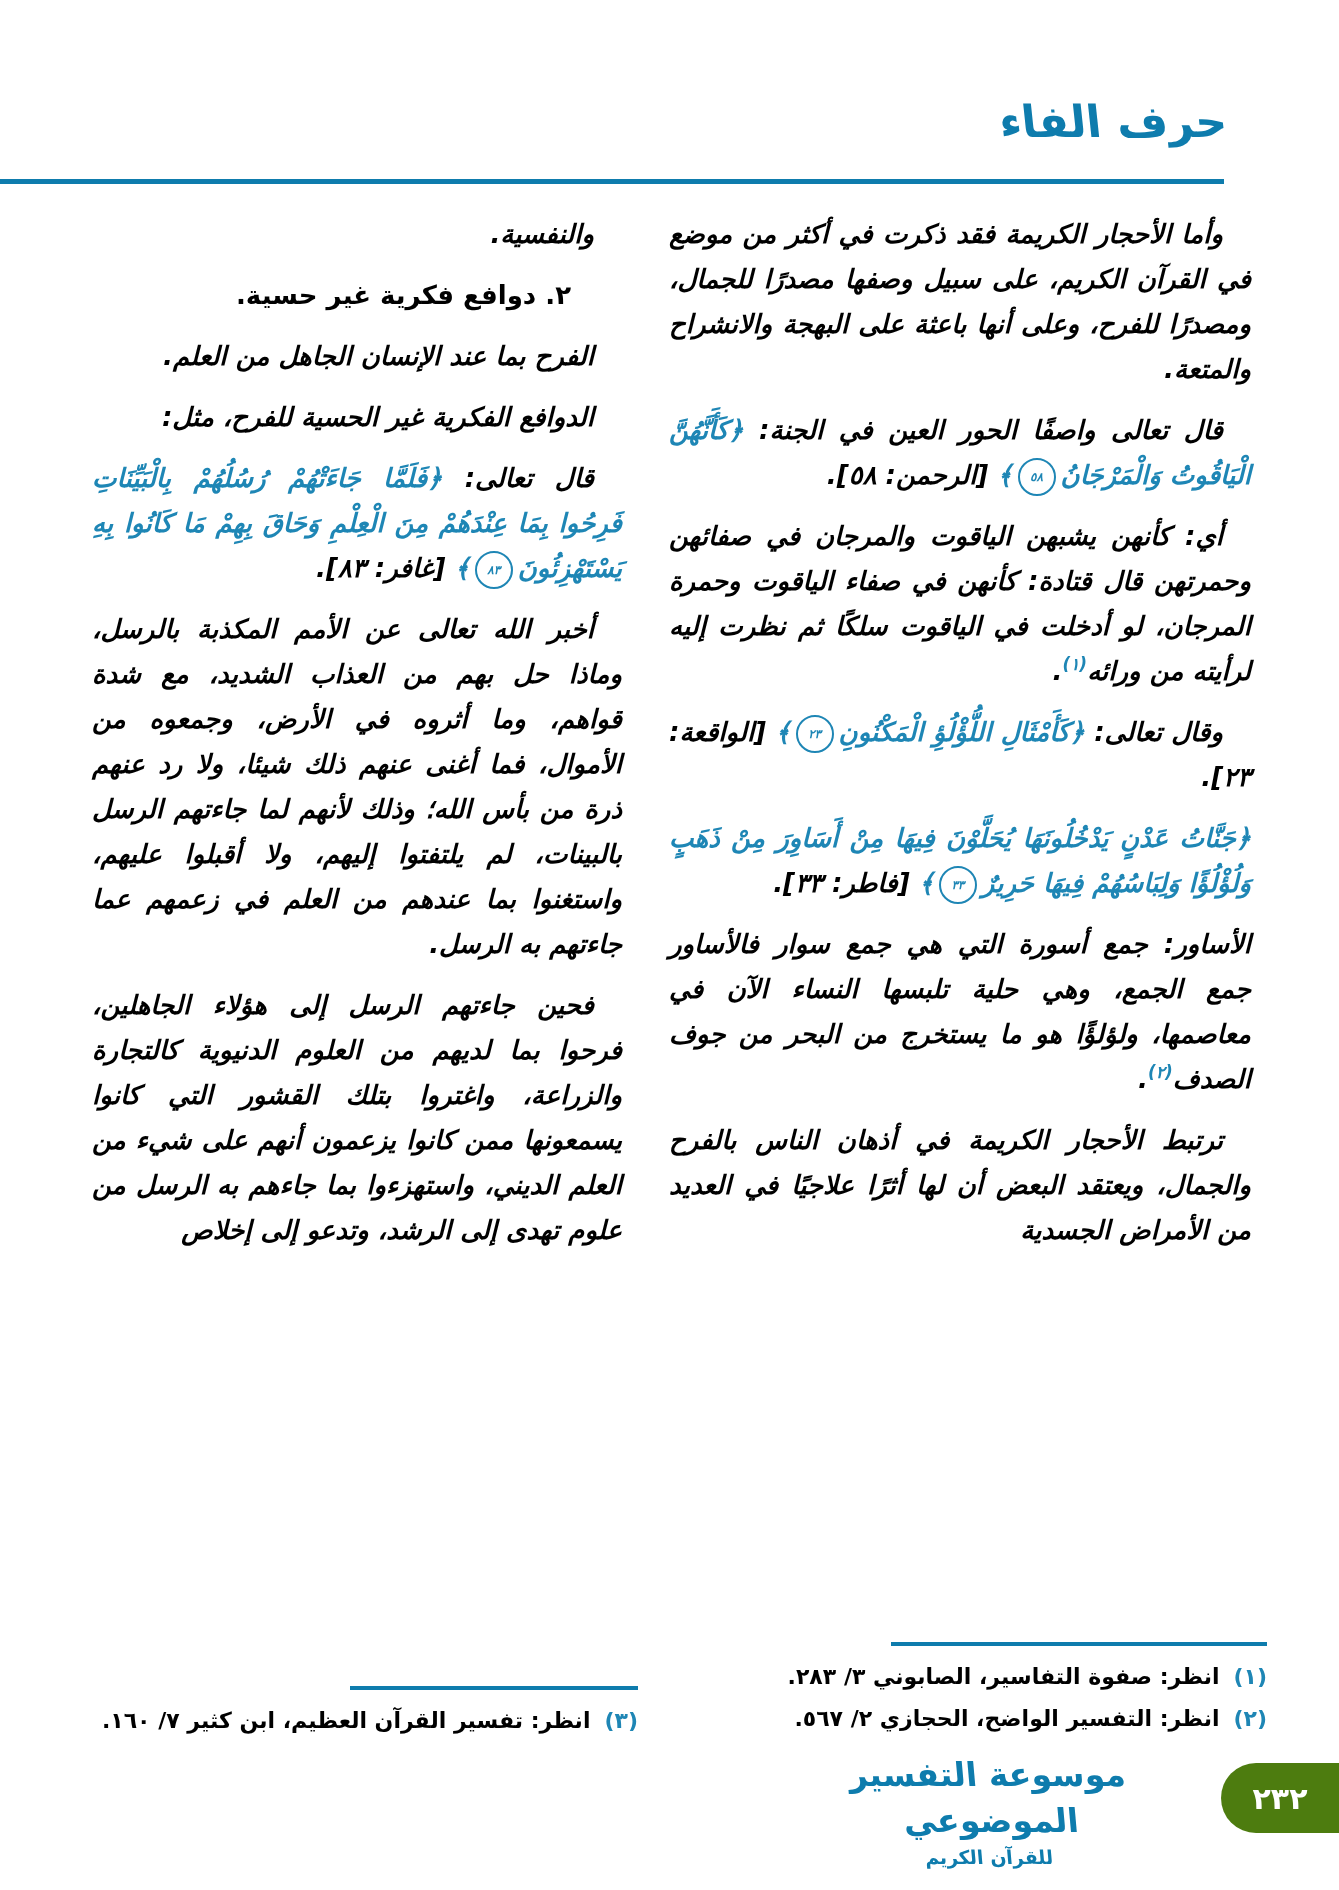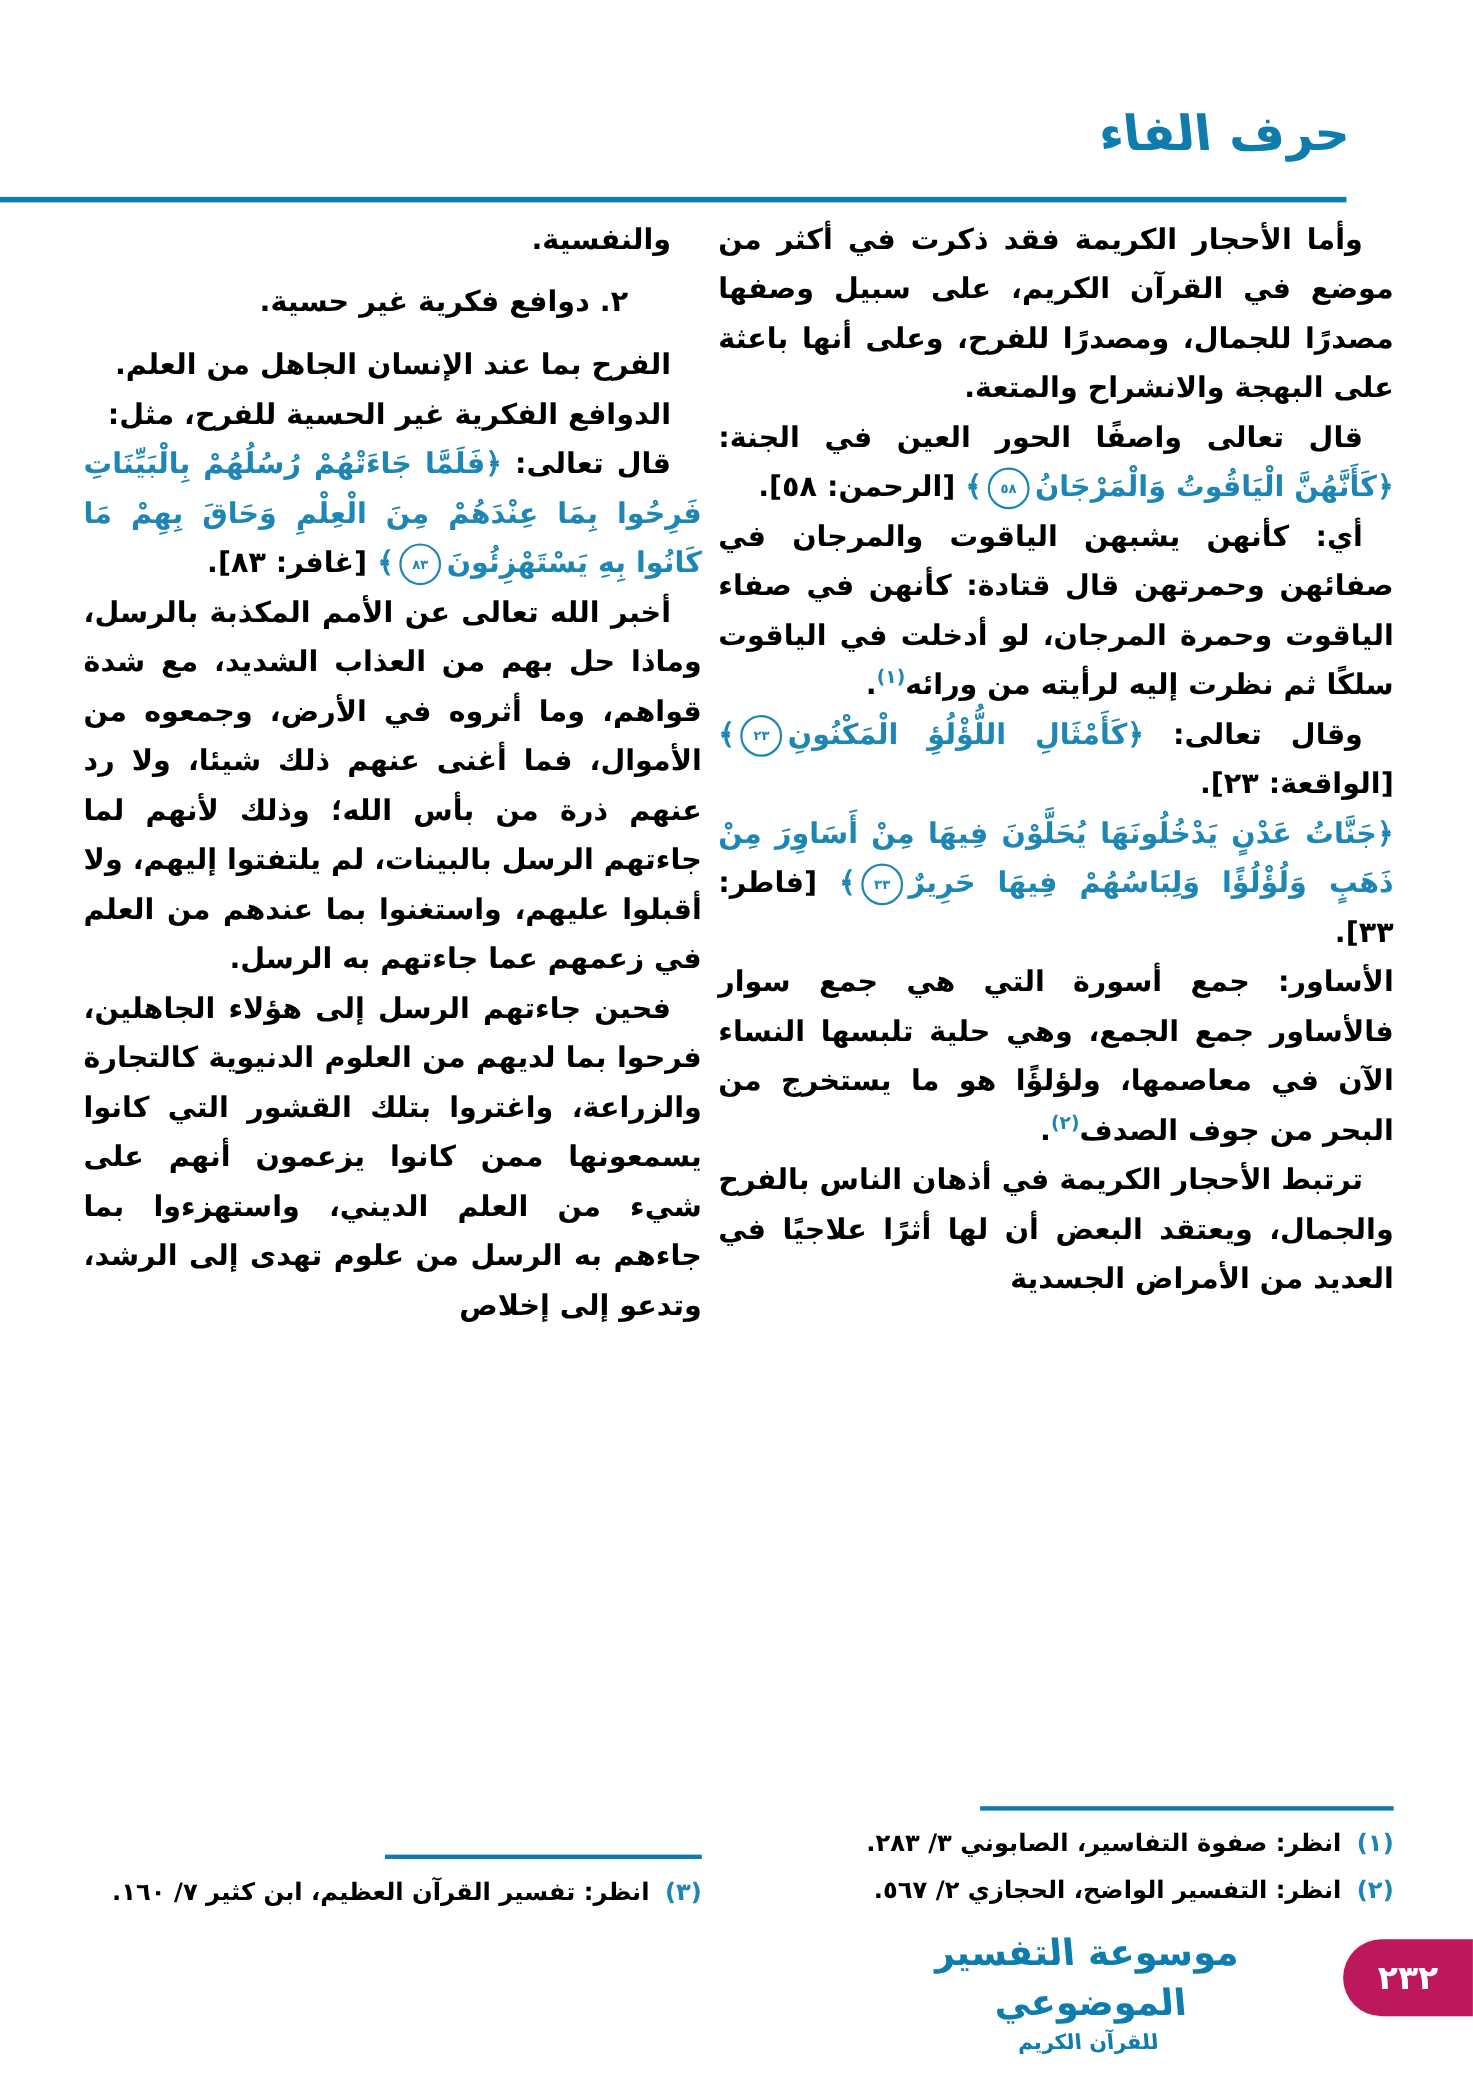--- a/index.html
+++ b/index.html
@@ -16,21 +16,21 @@
   }
   .header-rule{
     position:absolute; top:179px; left:0; width:1224px; height:5px;
     background:#0E7CAD;
   }
   
   .col{ position:absolute; top:196px; text-align:justify; color:#000;
         font-size:26px; font-weight:bold; line-height:45px; }
   .col-right{ right:72px;  width:614px; }
   .col-left { left:76px;   width:562px; }
-  .para{ margin:0; text-indent:28px; }
+  .para{ margin:16px; text-indent:28px;font-style:italic; }
   .para.no-indent{ text-indent:0; }
   .subheading{ margin:12px; text-indent:55px; font-weight:bold; }
   
   .verse{ color:#1E86B5; }
   .bracket{ color:#1E86B5; font-weight:bold; }
   .ayah-num{
     display:inline-flex; align-items:center; justify-content:center;
     width:34px; height:34px; border:2px solid #1E86B5; border-radius:50%;
     box-shadow:0 0 0 2px #fff inset;
     font-size:12px; line-height:1; color:#1E86B5; font-weight:bold;
@@ -55,21 +55,21 @@
   .logo{
     position:absolute; top:1752px; right:190px; width:320px;
     text-align:center; color:#0E7CAD;
   }
   .logo-line1{ font-size:33px; font-weight:bold; transform:skewX(5deg);
                letter-spacing:-1px; line-height:46px;}
   .logo-line2{ font-size:19px; font-weight:bold; margin-top:2px;
                transform:skewX(5deg); }
   .page-pill{
     position:absolute; top:1763px; right:0; width:118px; height:70px;
-    background:#be185d; border-radius:36px 0 0 36px;
+    background:#4d7c0f; border-radius:36px 0 0 36px;
     display:flex; align-items:center; justify-content:center;
     color:#ffffff; font-size:30px; font-weight:bold;
   }
 </style>
 </head>
 <body>
 
 <div class="page">
 
   <div class="header-title">حرف الفاء</div>

